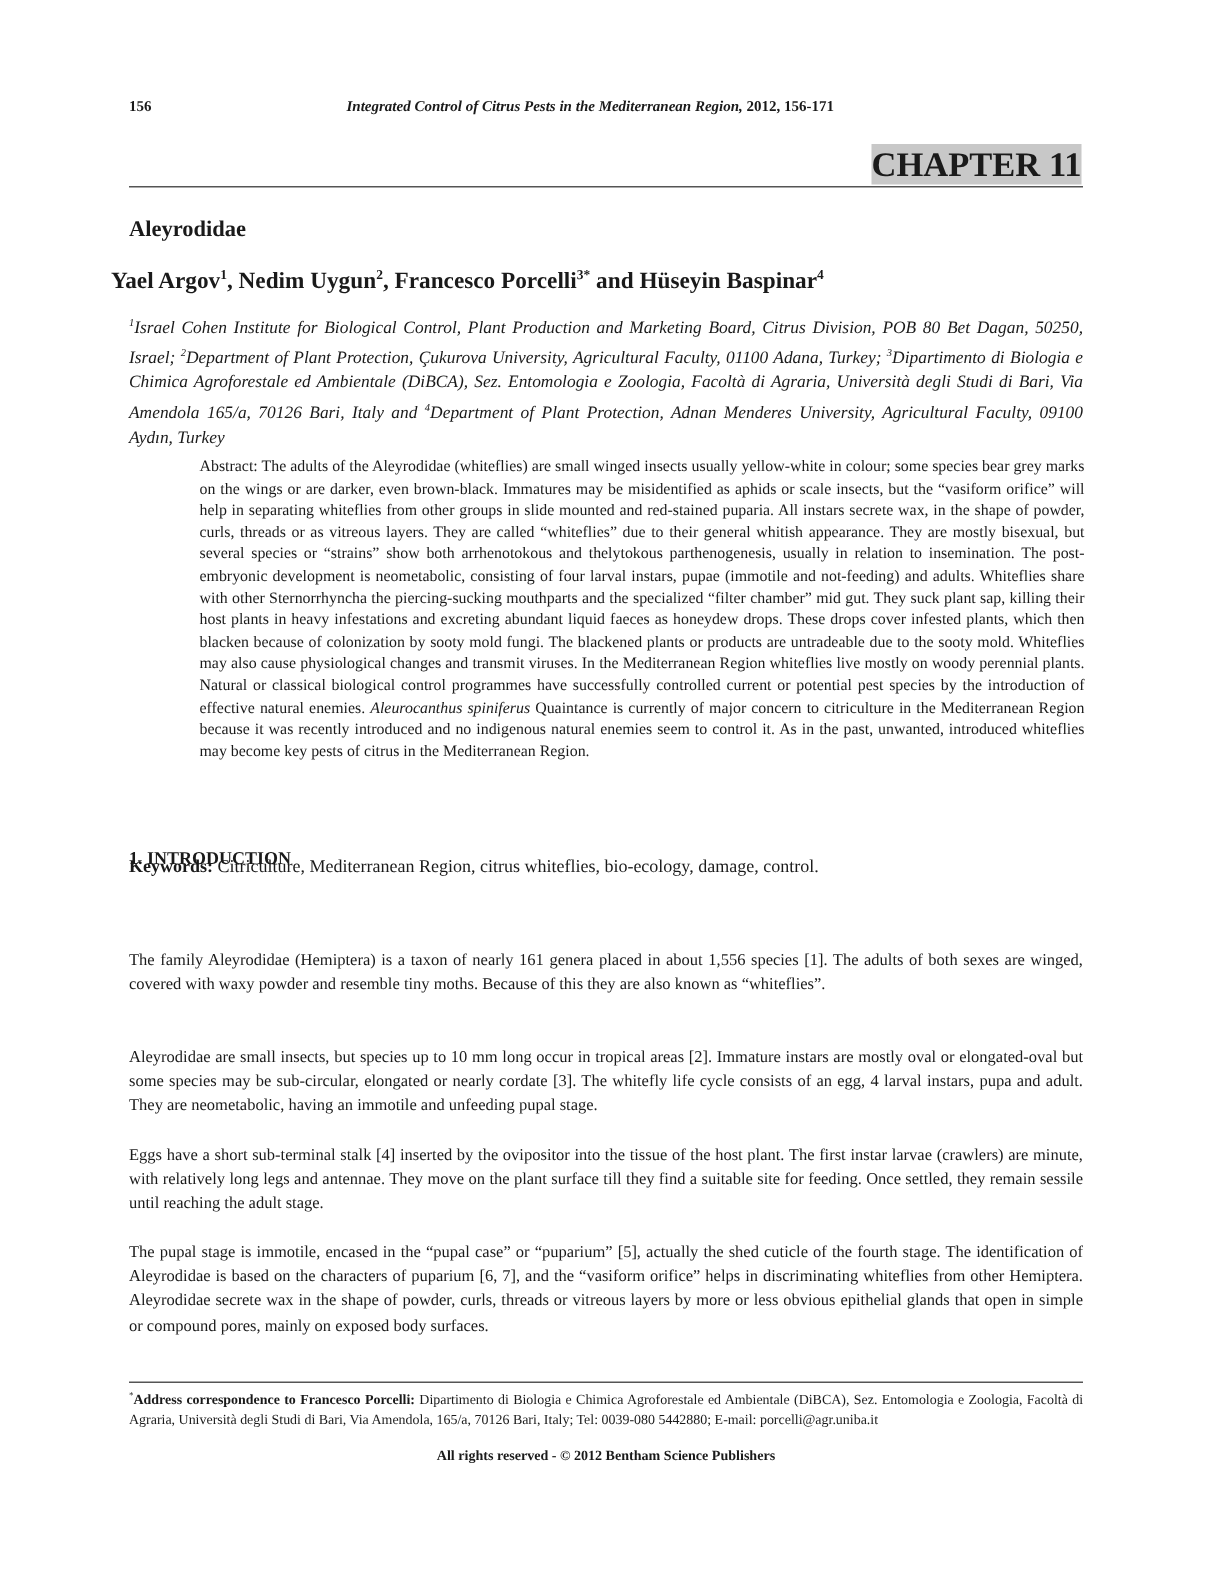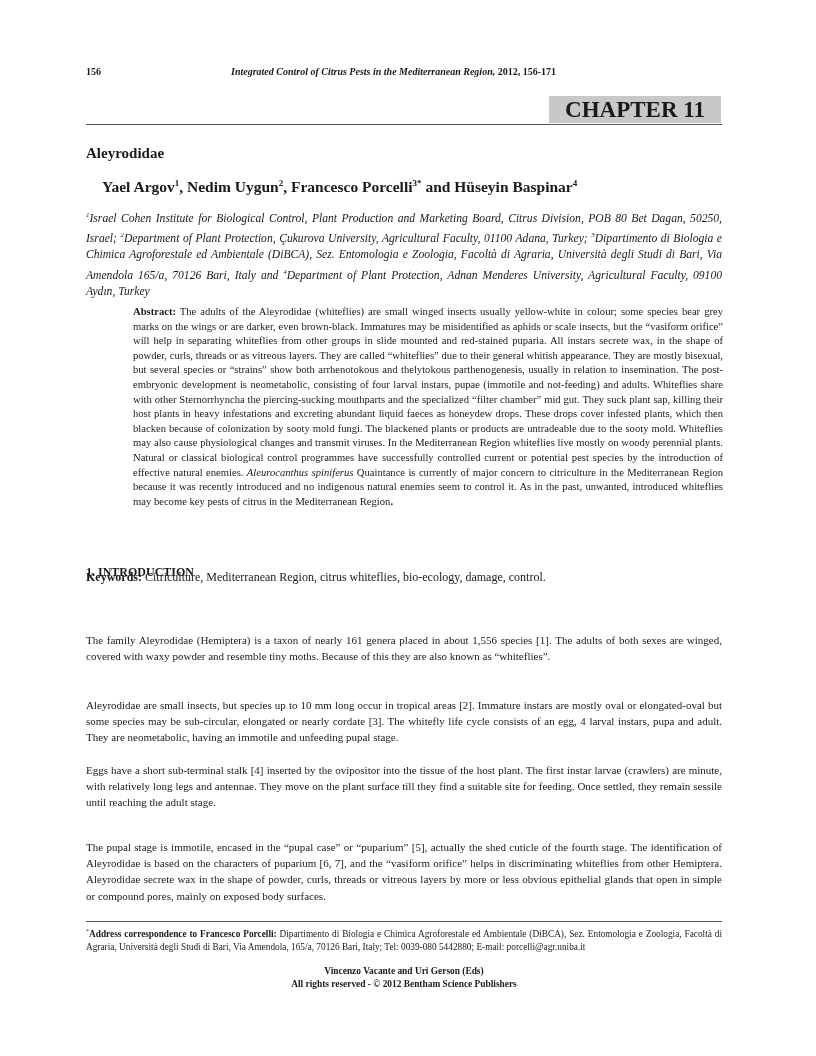--- a/index.html
+++ b/index.html
@@ -3,40 +3,40 @@
 <meta charset="utf-8">
 <style>
   html, body { margin: 0; padding: 0; background: #ffffff; }
   body { width: 816px; height: 1056px; position: relative; overflow: hidden;
          font-family: "Liberation Serif", serif; color: #1a1a1a; }
   .abs { position: absolute; }
   .running-head { top: 66px; left: 86px; width: 640px; font-size: 10px; font-weight: bold; }
   .running-head .pg { position: absolute; left: 0; top: 0; }
   .running-head .jr { position: absolute; left: 145px; top: 0; font-style: italic; }
   .running-head .jr .yr { font-style: normal; margin-top: 40px; }
-  .chapter-box { top: 96px; right: 95px; background: #c8c8c8; padding: 0 16px;
+  .chapter-box { top: 96px; right: 95px; background: #c8c8c8; padding: 0 0;
                  font-size: 23px; font-weight: bold; line-height: 27px; }
   .head-rule { top: 124px; left: 86px; width: 636px; height: 1px; background: #555; }
   .title { top: 145px; left: 86px; font-size: 15px; font-weight: bold; }
-  .authors { top: 178px; left: 102px; font-size: 15.5px; font-weight: bold; }
+  .authors { top: 178px; left: 74px; font-size: 15.5px; font-weight: bold; }
   .authors sup { font-size: 9px; }
   .affil { top: 207px; left: 86px; width: 636px; font-size: 11.6px; font-style: italic;
            line-height: 16.3px; text-align: justify; }
   .affil sup { font-size: 7px; }
   .abstract { top: 305px; left: 133px; width: 590px; font-size: 10.6px; line-height: 14.6px;
               text-align: justify; }
-  .abstract b { font-weight: bold; }
+  .abstract b { font-weight: normal; }
   .abstract i { }
   .keywords { top: 570px; left: 86px; width: 636px; font-size: 12px; }
   .section-h { top: 565px; left: 86px; font-size: 12px; font-weight: bold; }
   .para { left: 86px; width: 636px; font-size: 11px; line-height: 16.2px; text-align: justify; }
   .p1 { top: 632px; }
   .p2 { top: 697px; }
   .p3 { top: 762px; }
-  .p4 { top: 827px; margin-top: 12px; }
+  .p4 { top: 827px; }
   .foot-rule { top: 921px; left: 86px; width: 636px; height: 1px; background: #555; }
   .footnote { top: 925px; left: 86px; width: 636px; font-size: 9.3px; line-height: 13.2px;
               text-align: justify; }
   .footnote sup { font-size: 6px; }
   .eds { top: 965px; left: 86px; width: 636px; text-align: center; font-size: 9.4px;
          font-weight: bold; line-height: 13.4px; }
 </style>
 </head>
 <body>
 
@@ -64,15 +64,14 @@
 
 <div class="abs para p1">The family Aleyrodidae (Hemiptera) is a taxon of nearly 161 genera placed in about 1,556 species [1]. The adults of both sexes are winged, covered with waxy powder and resemble tiny moths. Because of this they are also known as “whiteflies”.</div>
 <div class="abs para p2">Aleyrodidae are small insects, but species up to 10 mm long occur in tropical areas [2]. Immature instars are mostly oval or elongated-oval but some species may be sub-circular, elongated or nearly cordate [3]. The whitefly life cycle consists of an egg, 4 larval instars, pupa and adult. They are neometabolic, having an immotile and unfeeding pupal stage.</div>
 <div class="abs para p3">Eggs have a short sub-terminal stalk [4] inserted by the ovipositor into the tissue of the host plant. The first instar larvae (crawlers) are minute, with relatively long legs and antennae. They move on the plant surface till they find a suitable site for feeding. Once settled, they remain sessile until reaching the adult stage.</div>
 <div class="abs para p4">The pupal stage is immotile, encased in the “pupal case” or “puparium” [5], actually the shed cuticle of the fourth stage. The identification of Aleyrodidae is based on the characters of puparium [6, 7], and the “vasiform orifice” helps in discriminating whiteflies from other Hemiptera. Aleyrodidae secrete wax in the shape of powder, curls, threads or vitreous layers by more or less obvious epithelial glands that open in simple or compound pores, mainly on exposed body surfaces.</div>
 
 <div class="abs foot-rule"></div>
 <div class="abs footnote"><sup>*</sup><b>Address correspondence to Francesco Porcelli:</b><span> Dipartimento di Biologia e Chimica Agroforestale ed Ambientale (DiBCA), Sez. Entomologia e Zoologia, Facoltà di Agraria, Università degli Studi di Bari, Via Amendola, 165/a, 70126 Bari, Italy; Tel: 0039-080 5442880; E-mail: porcelli@agr.uniba.it</span></div>
 
 <div class="abs eds">
-  <div>Vincenzo Vacante and Uri Gerson (Eds)</div>
   <div>All rights reserved - © 2012 Bentham Science Publishers</div>
 </div>
 
 </body></html>

